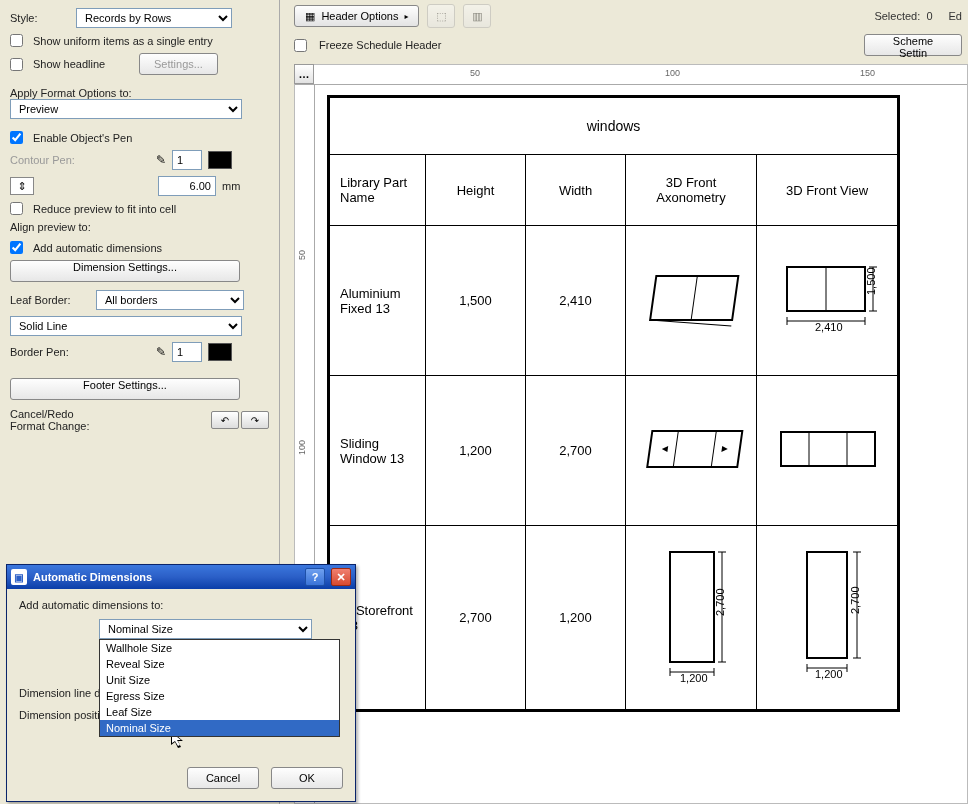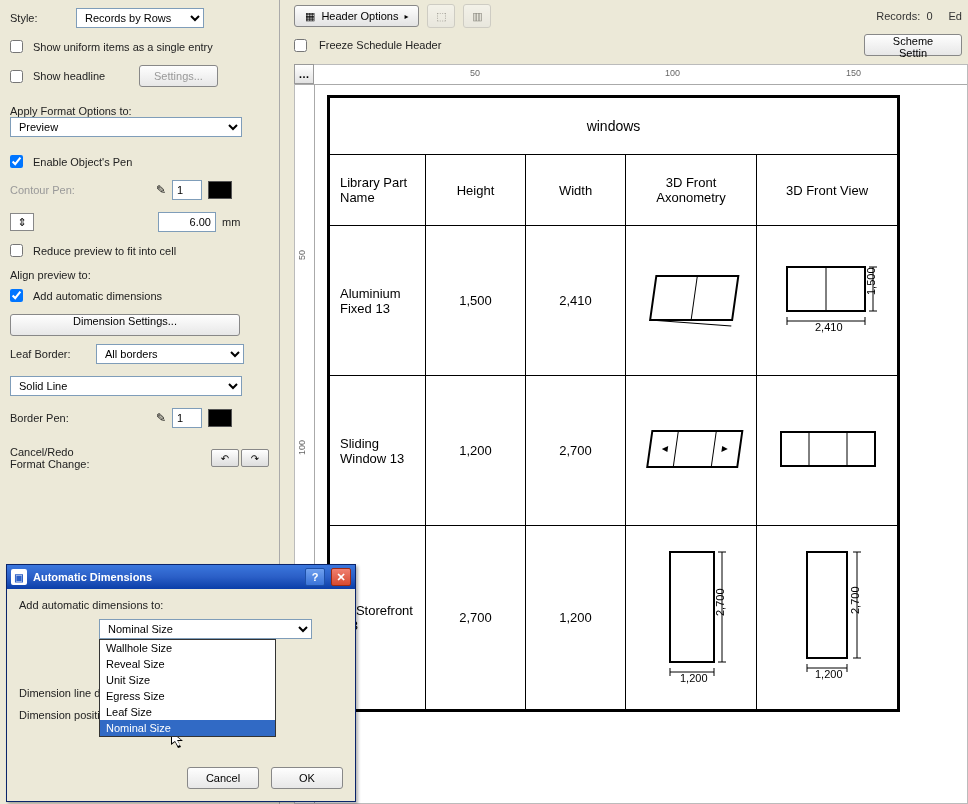--- a/index.html
+++ b/index.html
@@ -1,20 +1,20 @@
 <!DOCTYPE html>
 <html><head>
 <meta charset="utf-8">
 <style>
   * { box-sizing: border-box; font-family: Tahoma, Arial, sans-serif; font-size: 11px; }
   body { margin: 0; background: #ece9d8; width: 968px; height: 804px; overflow: hidden; position: relative; }
   
   
   .sidebar { position: absolute; left: 0; top: 0; width: 280px; height: 100%; background: #ece9d8; padding: 8px 10px; border-right: 1px solid #aaa; }
-  .row { display: flex; align-items: center; margin-bottom: 12px; gap: 6px; }
+  .row { display: flex; align-items: center; margin-bottom: 6px; gap: 6px; }
   .lbl { color: #222; }
   .lbl.disabled { color: #999; }
   select, input[type="text"] { border: 1px solid #7f9db9; background: #fff; height: 20px; padding: 0 4px; }
   select { position: relative; }
   input[type="checkbox"] { margin: 0 4px 0 0; }
   button.wbtn {
     background: linear-gradient(#fefefe,#e7e7e7);
     border: 1px solid #888; border-radius: 3px;
     height: 22px; padding: 0 14px; cursor: pointer;
   }
@@ -53,34 +53,34 @@
   .dialog { position:absolute; left:6px; top:564px; width:350px; background:#ece9d8; border:1px solid #0a246a; box-shadow: 2px 2px 3px rgba(0,0,0,0.3); }
   .titlebar { background: linear-gradient(#3b77dd,#2b5fc7,#0b3ea8); color:#fff; height:24px; display:flex; align-items:center; padding:0 4px; font-weight:bold; gap:6px;}
   .titlebar .t-icon { width:16px; height:16px; background:#fff; display:inline-flex; align-items:center; justify-content:center; color:#2b5fc7; font-size:10px; border-radius:2px;}
   .titlebar .spacer { flex:1; }
   .titlebar .wbtn-sq { width:20px; height:18px; border-radius:2px; display:flex; align-items:center; justify-content:center;}
   .help-btn { background: linear-gradient(#6fa0ef,#3a73d8); border:1px solid #1e50a8; color:#fff;}
   .close-btn { background: linear-gradient(#f08070,#d64a30); border:1px solid #9e2a12; color:#fff;}
   .dialog-body { padding: 10px 12px 6px; }
   .dialog-body .row { margin-bottom:16px; }
   .combo-open { position:relative; }
-  .combo-list { position:absolute; top:20px; left:0; width:177px; background:#fff; border:1px solid #333; z-index:5;}
+  .combo-list { position:absolute; top:20px; left:0; width:241px; background:#fff; border:1px solid #333; z-index:5;}
   .combo-list div { padding:2px 6px; color:#000; }
   .combo-list div.sel { background:#316ac5; color:#fff; }
   .dlg-buttons { display:flex; justify-content:flex-end; gap:12px; padding: 6px 12px 12px; }
   .cursor-svg { position:absolute; pointer-events:none; }
   .ellipsis-btn { position:absolute; left:6px; top:64px; width:20px; height:20px; border:1px solid #999; background:linear-gradient(#fff,#e2e2e2); display:flex; align-items:center; justify-content:center; z-index:3; font-weight:bold;}
 </style>
 </head>
 <body>
 
 <div class="sidebar">
   <div class="row">
     <span class="lbl" style="width:60px">Style:</span>
-    <select style="width:128px">
+    <select style="width:156px">
       <option>Records by Rows</option>
     </select>
   </div>
   <div class="row">
     <input type="checkbox" style="">
     <span class="lbl">Show uniform items as a single entry</span>
   </div>
   <div class="row">
     <input type="checkbox" style="">
     <span class="lbl" style="width:100px">Show headline</span>
@@ -132,20 +132,21 @@
       <option>Solid Line</option>
     </select>
   </div>
   <div class="row">
     <span class="lbl" style="width:140px">Border Pen:</span>
     <span class="pen-icon"></span>
     <input type="text" style="width: 30px;" value="1">
     <span class="swatch"></span>
   </div>
   <div style="height:6px"></div>
+  <button class="wbtn fullbtn">Footer Settings...</button>
   <div class="row" style="align-items:center">
     <div>
       <div class="lbl">Cancel/Redo</div>
       <div class="lbl">Format Change:</div>
     </div>
     <div style="flex:1"></div>
     <div class="undo-btns">
       <span>↶</span>
       <span>↷</span>
     </div>
@@ -155,38 +156,38 @@
 <div class="canvas">
   <div class="topbar">
     <div class="chip">
       <span>▦</span>
       <span>Header Options</span>
       <span style="font-size:8px">▸</span>
     </div>
     <div class="iconbtn disabled">⬚</div>
     <div class="iconbtn disabled">▥</div>
     <div class="topright">
-      <span><span>Records:</span>&nbsp;&nbsp;<span>0</span></span>
+      <span><span>Selected:</span>&nbsp;&nbsp;<span>0</span></span>
       <span>Ed</span>
     </div>
   </div>
   <div class="subbar">
     <input type="checkbox" style="">
     <span class="lbl">Freeze Schedule Header</span>
     <div style="flex:1"></div>
     <button class="wbtn" style="width:98px">Scheme Settin</button>
   </div>
 
   <div class="ellipsis-btn">…</div>
 
   <div class="canvas-white">
     <div class="ruler-h">
       <span style="left:175px;top:3px">50</span>
       <span style="left:370px;top:3px">100</span>
-      <span style="left:551px;top:3px">150</span>
+      <span style="left:565px;top:3px">150</span>
     </div>
     <div class="ruler-v">
       <span style="top:175px;left:2px;transform:rotate(-90deg);transform-origin:left top">50</span>
       <span style="top:370px;left:2px;transform:rotate(-90deg);transform-origin:left top">100</span>
     </div>
 
     <div class="schedule">
       <table>
         <tbody>
             <tr class="title">

